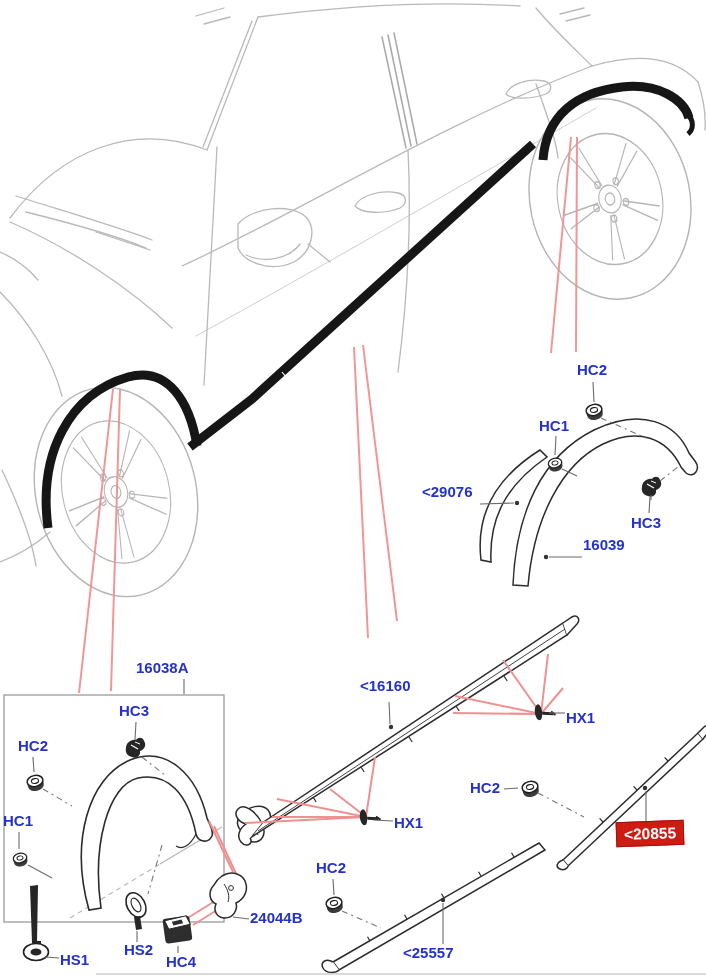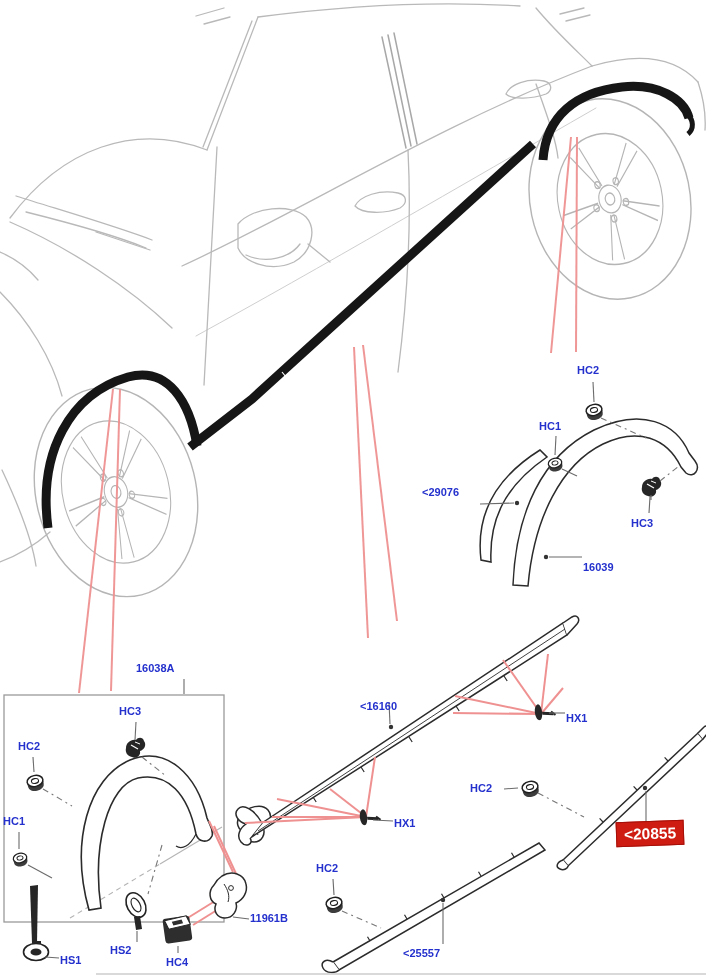--- a/index.html
+++ b/index.html
@@ -8,21 +8,21 @@
     --hl-text:#ffffff;
     --line-red:#ef9191;
     --trim-black:#161616;
     --sketch:#b9b9b9;
     --leader:#6b6b6b;
   }
   html,body{margin:0;padding:0;background:#fff;}
   .stage{position:relative;width:706px;height:977px;background:#fff;overflow:hidden;
          font-family:"Liberation Sans",sans-serif;}
   .stage svg{position:absolute;left:0;top:0;}
-  .cl{position:absolute;color:var(--label-blue);font-weight:bold;font-size:11px;
+  .cl{position:absolute;color:var(--label-blue);font-weight:bold;font-size:15px;
       line-height:16px;white-space:nowrap;letter-spacing:0;}
   .cl.hl{background:var(--hl-red);color:var(--hl-text);padding:4px 7px 3px 7px;
          font-size:15.5px;transform:rotate(-2deg);border:1px solid #a31009;}
 </style>
 </head>
 <body>
 
 <div class="stage">
 
 <svg width="706" height="977" viewBox="0 0 706 977">
@@ -306,30 +306,30 @@
     <circle cx="645" cy="788" r="2.2"></circle>
   </g>
 
   <path d="M 96 974 L 706 974" stroke="#cccccc" stroke-width="1.4"></path>
 </svg>
 
 <div class="cl" style="left:577px;top:362px">HC2</div>
 <div class="cl" style="left:539px;top:418px">HC1</div>
 <div class="cl" style="left:422px;top:484px">&lt;29076</div>
 <div class="cl" style="left:631px;top:515px">HC3</div>
-<div class="cl" style="left:583px;top:559px">16039</div>
+<div class="cl" style="left:583px;top:537px">16039</div>
 <div class="cl" style="left:136px;top:660px">16038A</div>
-<div class="cl" style="left:360px;top:698px">&lt;16160</div>
+<div class="cl" style="left:360px;top:678px">&lt;16160</div>
 <div class="cl" style="left:119px;top:703px">HC3</div>
 <div class="cl" style="left:566px;top:710px">HX1</div>
 <div class="cl" style="left:18px;top:738px">HC2</div>
 <div class="cl" style="left:470px;top:780px">HC2</div>
 <div class="cl" style="left:3px;top:813px">HC1</div>
 <div class="cl" style="left:394px;top:815px">HX1</div>
 <div class="cl hl" style="left:616px;top:821px">&lt;20855</div>
 <div class="cl" style="left:316px;top:860px">HC2</div>
-<div class="cl" style="left:250px;top:910px">11961B</div>
+<div class="cl" style="left:250px;top:910px">24044B</div>
 <div class="cl" style="left:403px;top:945px">&lt;25557</div>
 <div class="cl" style="left:60px;top:952px">HS1</div>
-<div class="cl" style="left:110px;top:942px">HS2</div>
+<div class="cl" style="left:124px;top:942px">HS2</div>
 <div class="cl" style="left:166px;top:954px">HC4</div>
 
 </div>
 
 </body></html>

